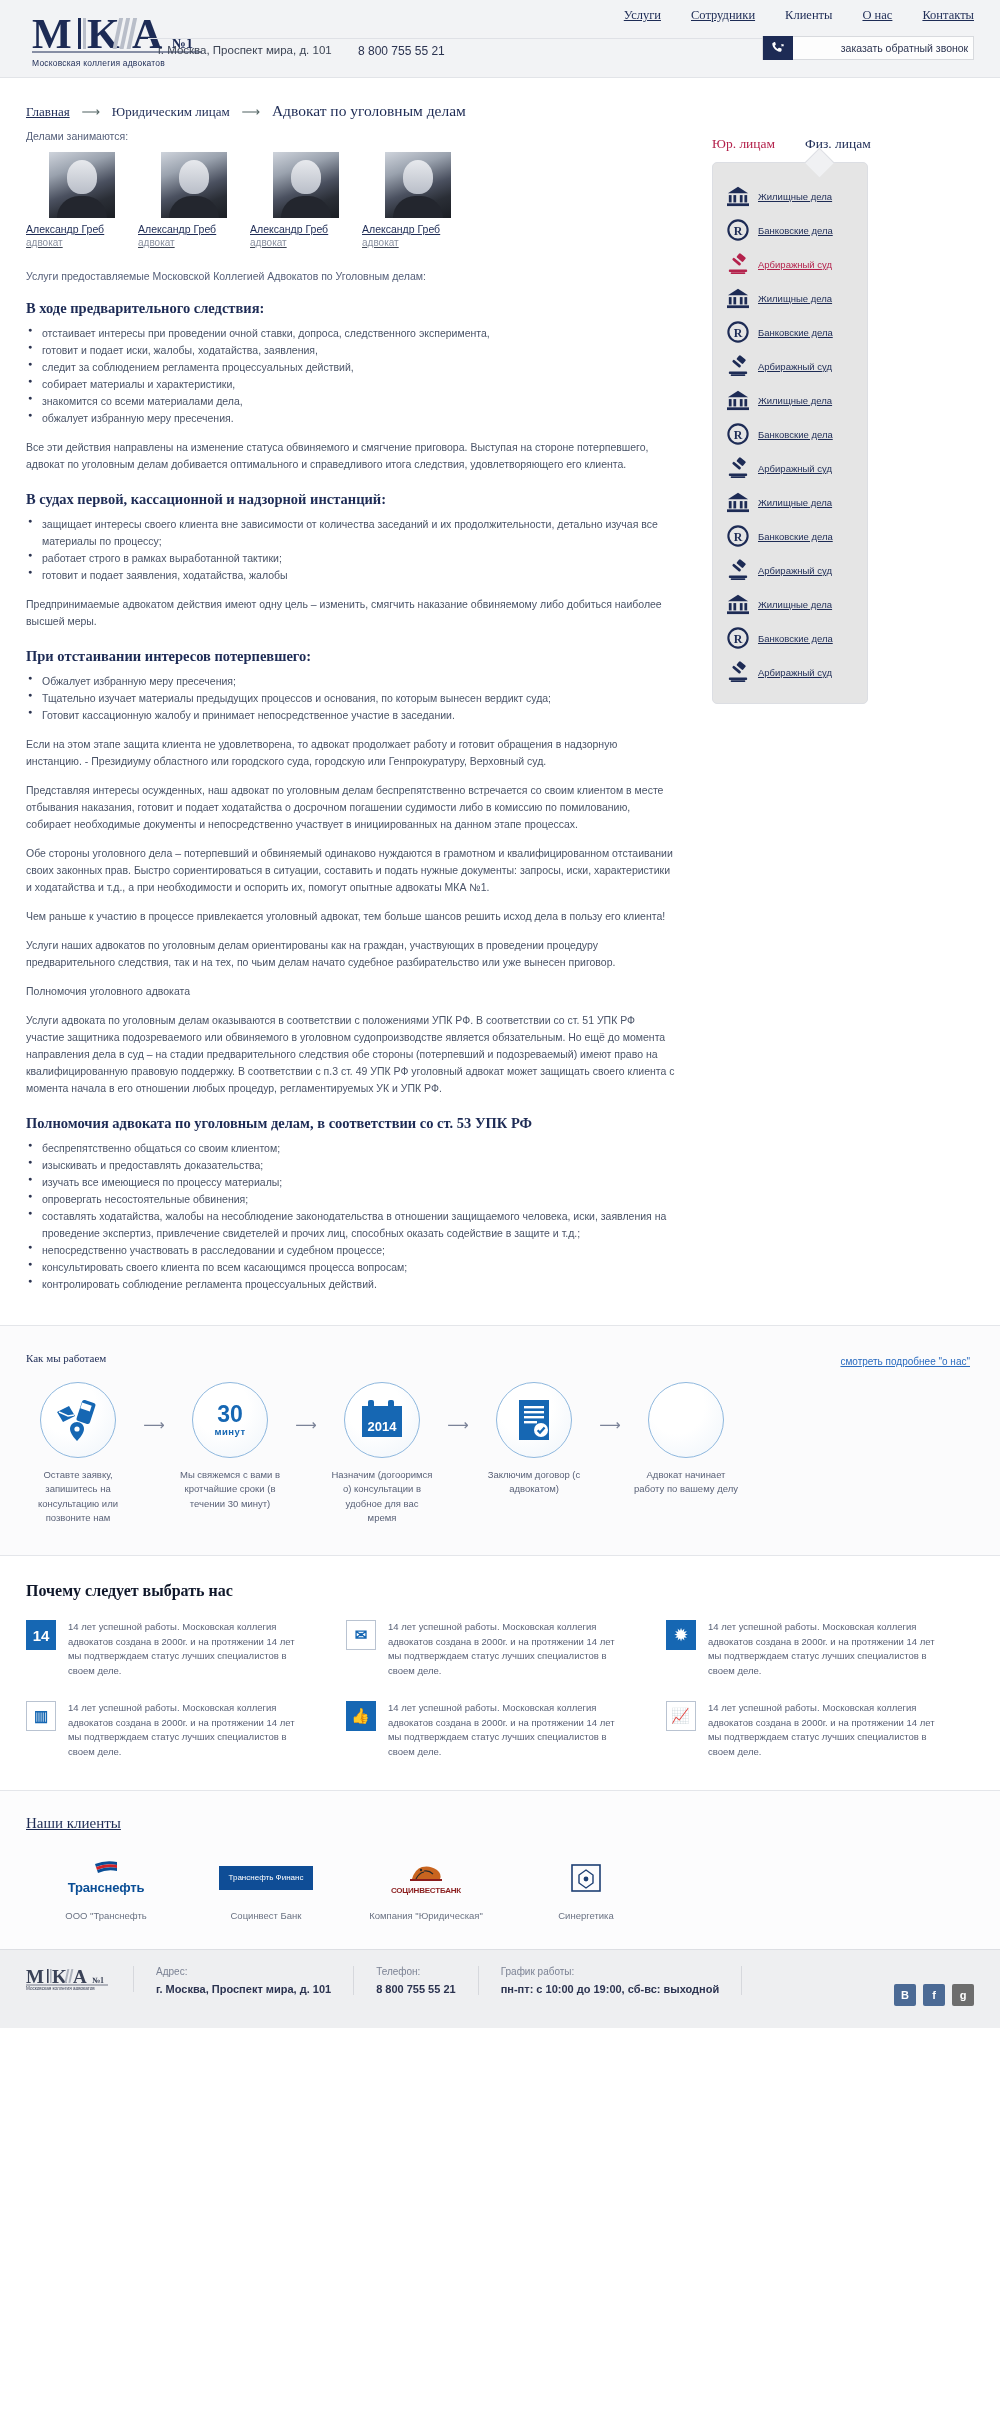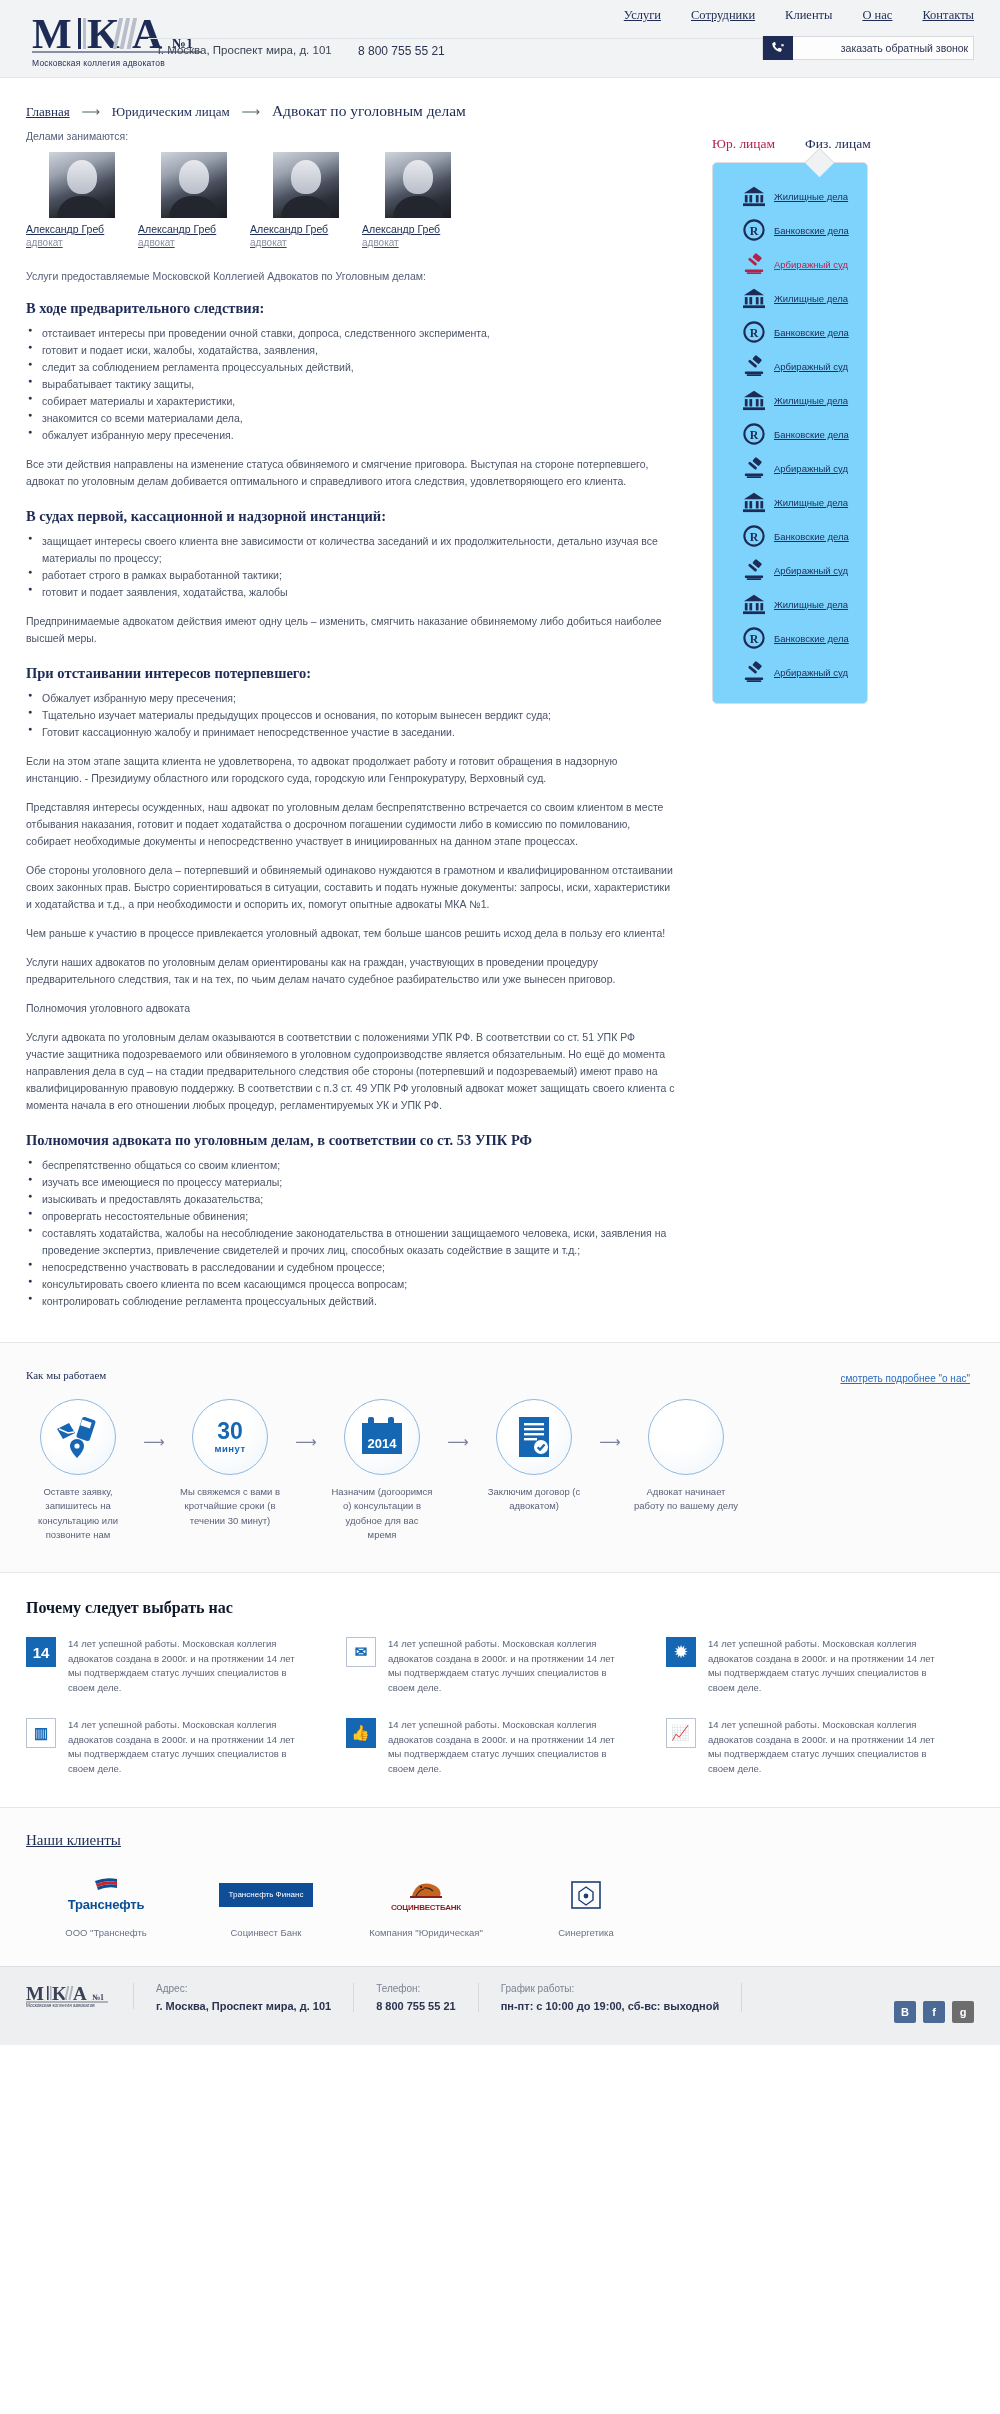--- a/index.html
+++ b/index.html
@@ -66,22 +66,22 @@
   ul.dots { list-style: none; margin: 0 0 12px 0; }
   ul.dots li { position: relative; padding-left: 16px; font-size: 10.5px; color: #4a5468; line-height: 1.62; }
   ul.dots li::before { content: "●"; position: absolute; left: 2px; top: -1px; font-size: 7px; color: #2b3350; }
   p.para { font-size: 10.5px; color: #4a5468; line-height: 1.62; margin: 0 0 12px 0; }
 
   
   .aside-tabs { display: flex; gap: 30px; padding-left: 12px; margin-bottom: 10px; }
   .aside-tabs span { font-family: "Liberation Serif", serif; font-size: 13.5px; }
   .tab-active { color: #b4224c; }
   .tab-idle { color: #1d2b55; }
-  .aside-box { margin-left: 12px; width: 156px; background: #7dd3fc; border: 1px solid #dcdee3;
-      border-radius: 5px; padding: 16px 0 14px 16px; position: relative; }
+  .aside-box { margin-left: 12px; width: 156px; background: #e5e5e5; border: 1px solid #dcdee3;
+      border-radius: 5px; padding: 16px 0 14px 0; position: relative; }
   .aside-box::before { content:""; position:absolute; top:-11px; left:96px; width:20px; height:20px;
       background:#f0f1f3; border-left:1px solid #dcdee3; border-top:1px solid #dcdee3; transform: rotate(45deg); }
   .sb-item { display: flex; align-items: center; gap: 9px; padding: 6px 0 6px 14px; }
   .sb-ico { width: 22px; height: 22px; flex: 0 0 22px; display: flex; align-items: center; justify-content: center; }
   .sb-label { font-size: 9.5px; text-decoration: underline; }
   .sb-navy { color: #1d2b55; }
   .sb-red { color: #b4224c; }
 
   
   .band { border-top: 1px solid #e4e6ea; background: #fbfbfc; padding: 26px 26px 30px 26px; position: relative; }
@@ -220,21 +220,20 @@
         </div>
       </div>
 
       <div class="intro">Услуги предоставляемые Московской Коллегией Адвокатов по Уголовным делам:</div>
 
       <h2 class="sec">В ходе предварительного следствия:</h2>
       <ul class="dots">
         <li>отстаивает интересы при проведении очной ставки, допроса, следственного эксперимента,</li>
         <li>готовит и подает иски, жалобы, ходатайства, заявления,</li>
         <li>следит за соблюдением регламента процессуальных действий,</li>
-        <li>вырабатывает тактику защиты,</li>
         <li>собирает материалы и характеристики,</li>
         <li>знакомится со всеми материалами дела,</li>
         <li>обжалует избранную меру пресечения.</li>
       </ul>
       <p class="para">Все эти действия направлены на изменение статуса обвиняемого и смягчение приговора. Выступая на стороне потерпевшего, адвокат по уголовным делам добивается оптимального и справедливого итога следствия, удовлетворяющего его клиента.</p>
 
       <h2 class="sec">В судах первой, кассационной и надзорной инстанций:</h2>
       <ul class="dots">
         <li>защищает интересы своего клиента вне зависимости от количества заседаний и их продолжительности, детально изучая все материалы по процессу;</li>
         <li>работает строго в рамках выработанной тактики;</li>
@@ -253,22 +252,22 @@
       <p class="para">Представляя интересы осужденных, наш адвокат по уголовным делам беспрепятственно встречается со своим клиентом в месте отбывания наказания, готовит и подает ходатайства о досрочном погашении судимости либо в комиссию по помилованию, собирает необходимые документы и непосредственно участвует в инициированных на данном этапе процессах.</p>
       <p class="para">Обе стороны уголовного дела – потерпевший и обвиняемый одинаково нуждаются в грамотном и квалифицированном отстаивании своих законных прав. Быстро сориентироваться в ситуации, составить и подать нужные документы: запросы, иски, характеристики и ходатайства и т.д., а при необходимости и оспорить их, помогут опытные адвокаты МКА №1.</p>
       <p class="para">Чем раньше к участию в процессе привлекается уголовный адвокат, тем больше шансов решить исход дела в пользу его клиента!</p>
       <p class="para">Услуги наших адвокатов по уголовным делам ориентированы как на граждан, участвующих в проведении процедуру предварительного следствия, так и на тех, по чьим делам начато судебное разбирательство или уже вынесен приговор.</p>
       <p class="para">Полномочия уголовного адвоката</p>
       <p class="para">Услуги адвоката по уголовным делам оказываются в соответствии с положениями УПК РФ. В соответствии со ст. 51 УПК РФ участие защитника подозреваемого или обвиняемого в уголовном судопроизводстве является обязательным. Но ещё до момента направления дела в суд – на стадии предварительного следствия обе стороны (потерпевший и подозреваемый) имеют право на квалифицированную правовую поддержку. В соответствии с п.3 ст. 49 УПК РФ уголовный адвокат может защищать своего клиента с момента начала в его отношении любых процедур, регламентируемых УК и УПК РФ.</p>
 
       <h2 class="sec">Полномочия адвоката по уголовным делам, в соответствии со ст. 53 УПК РФ</h2>
       <ul class="dots">
         <li>беспрепятственно общаться со своим клиентом;</li>
+        <li>изыскивать и предоставлять доказательства;</li>
         <li>изучать все имеющиеся по процессу материалы;</li>
-        <li>изыскивать и предоставлять доказательства;</li>
         <li>опровергать несостоятельные обвинения;</li>
         <li>составлять ходатайства, жалобы на несоблюдение законодательства в отношении защищаемого человека, иски, заявления на проведение экспертиз, привлечение свидетелей и прочих лиц, способных оказать содействие в защите и т.д.;</li>
         <li>непосредственно участвовать в расследовании и судебном процессе;</li>
         <li>консультировать своего клиента по всем касающимся процесса вопросам;</li>
         <li>контролировать соблюдение регламента процессуальных действий.</li>
       </ul>
 
     </div>
 
     <div class="aside">

